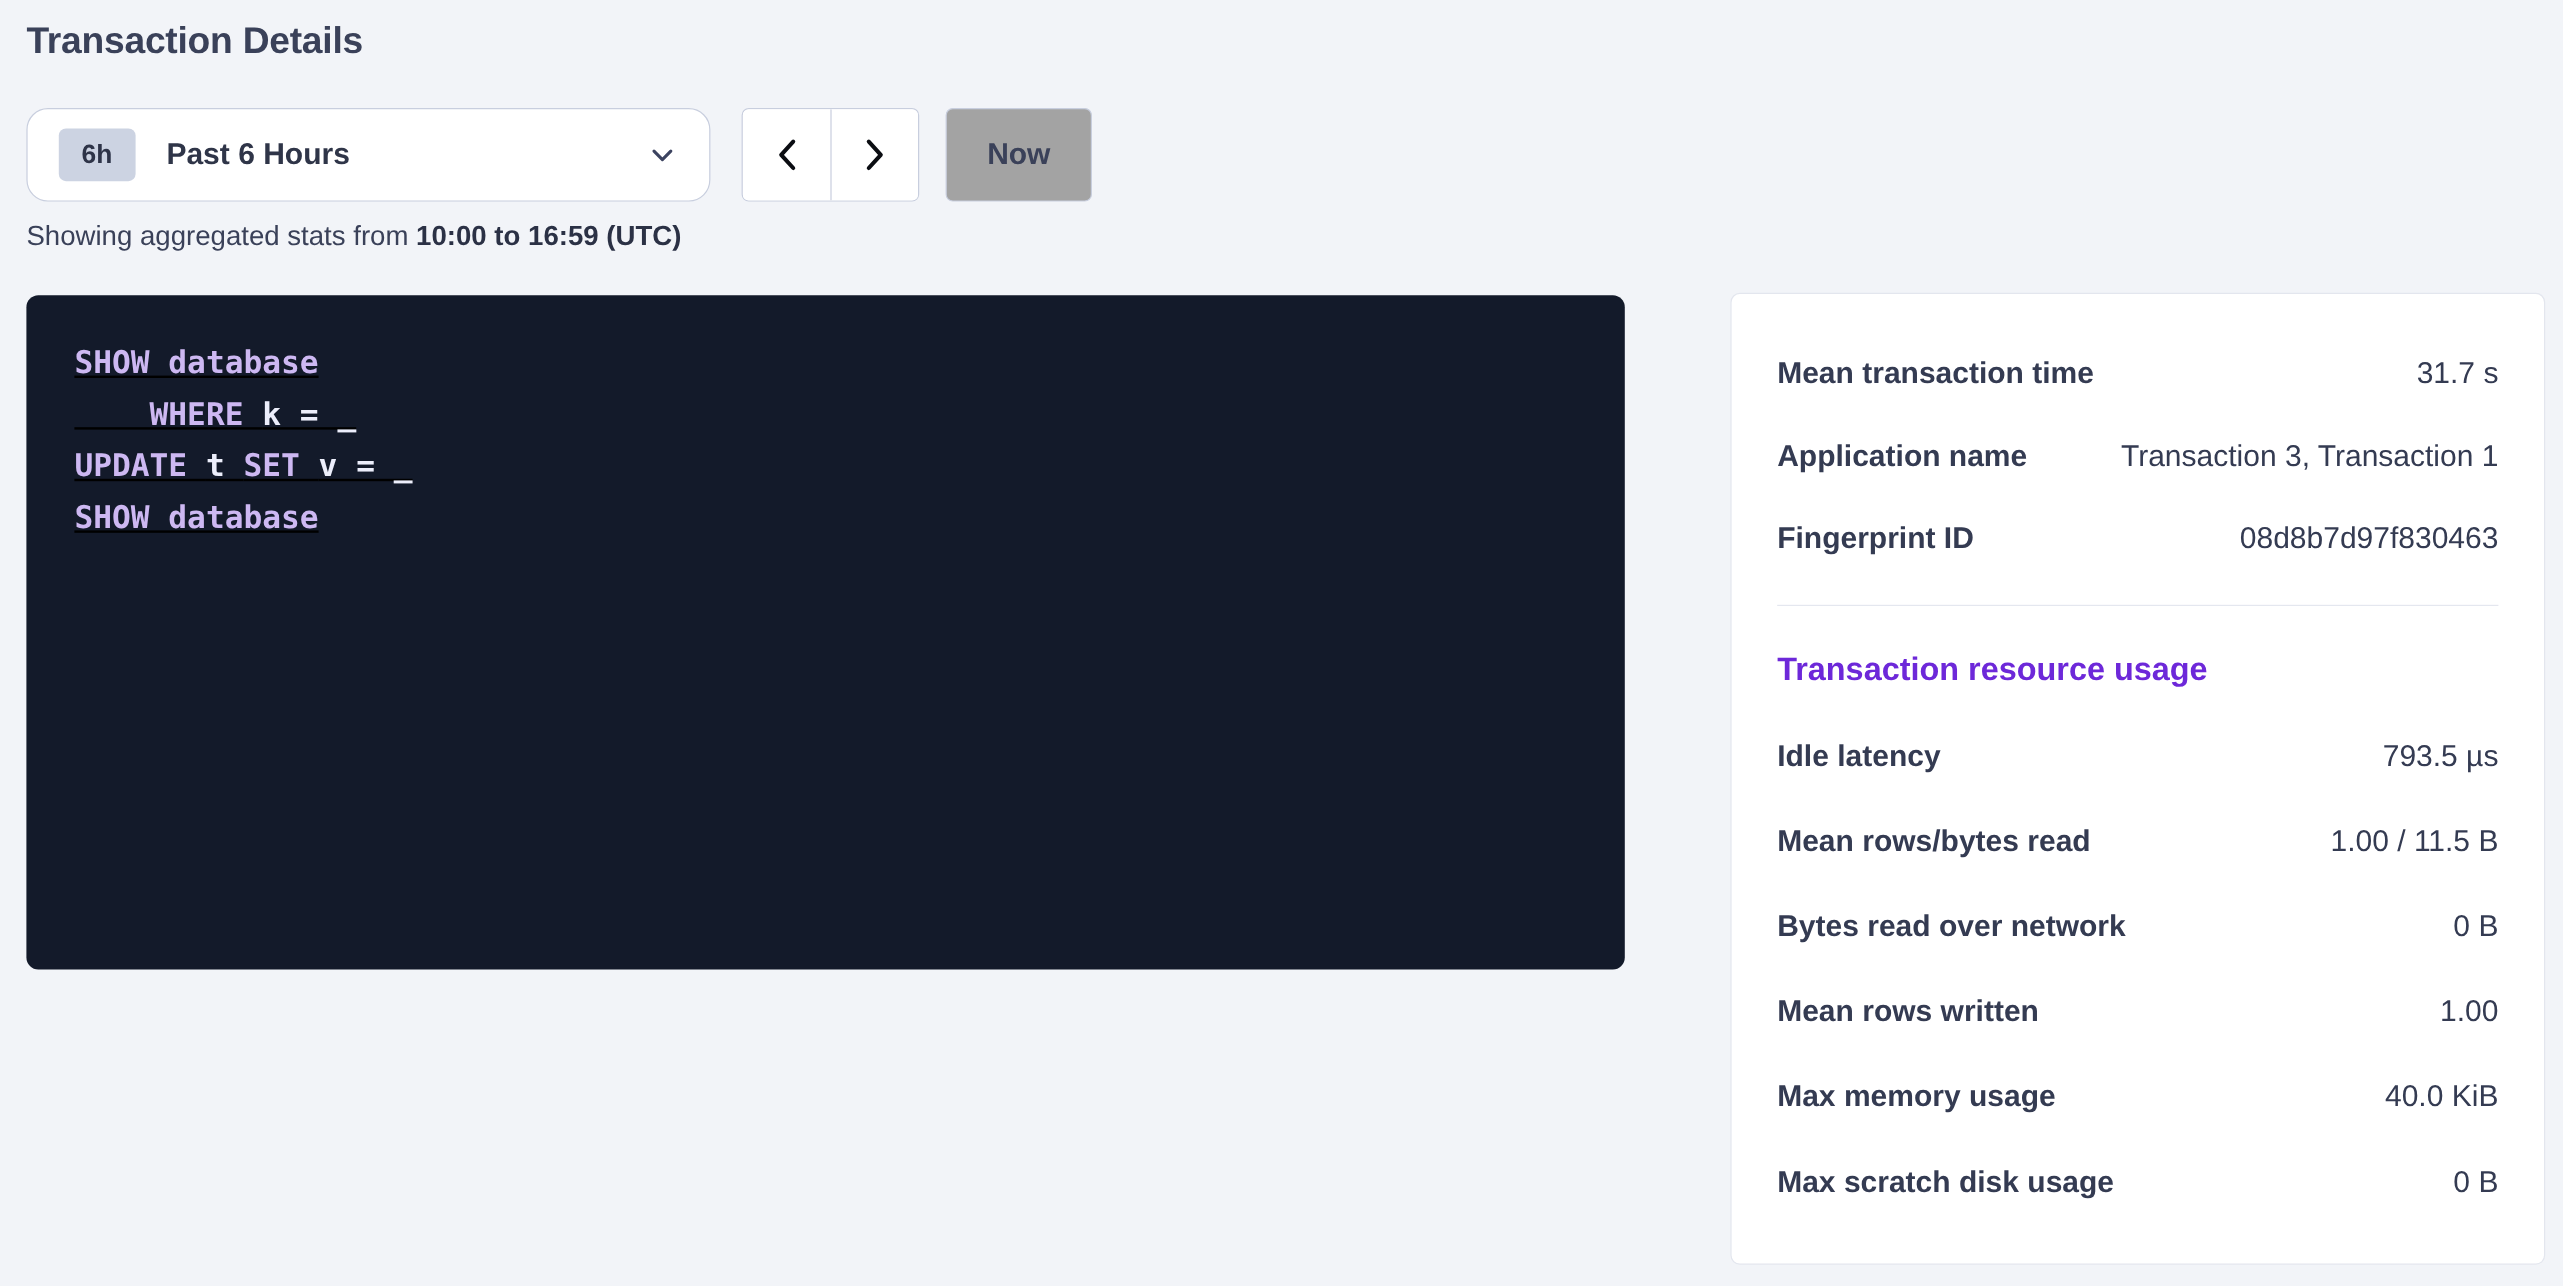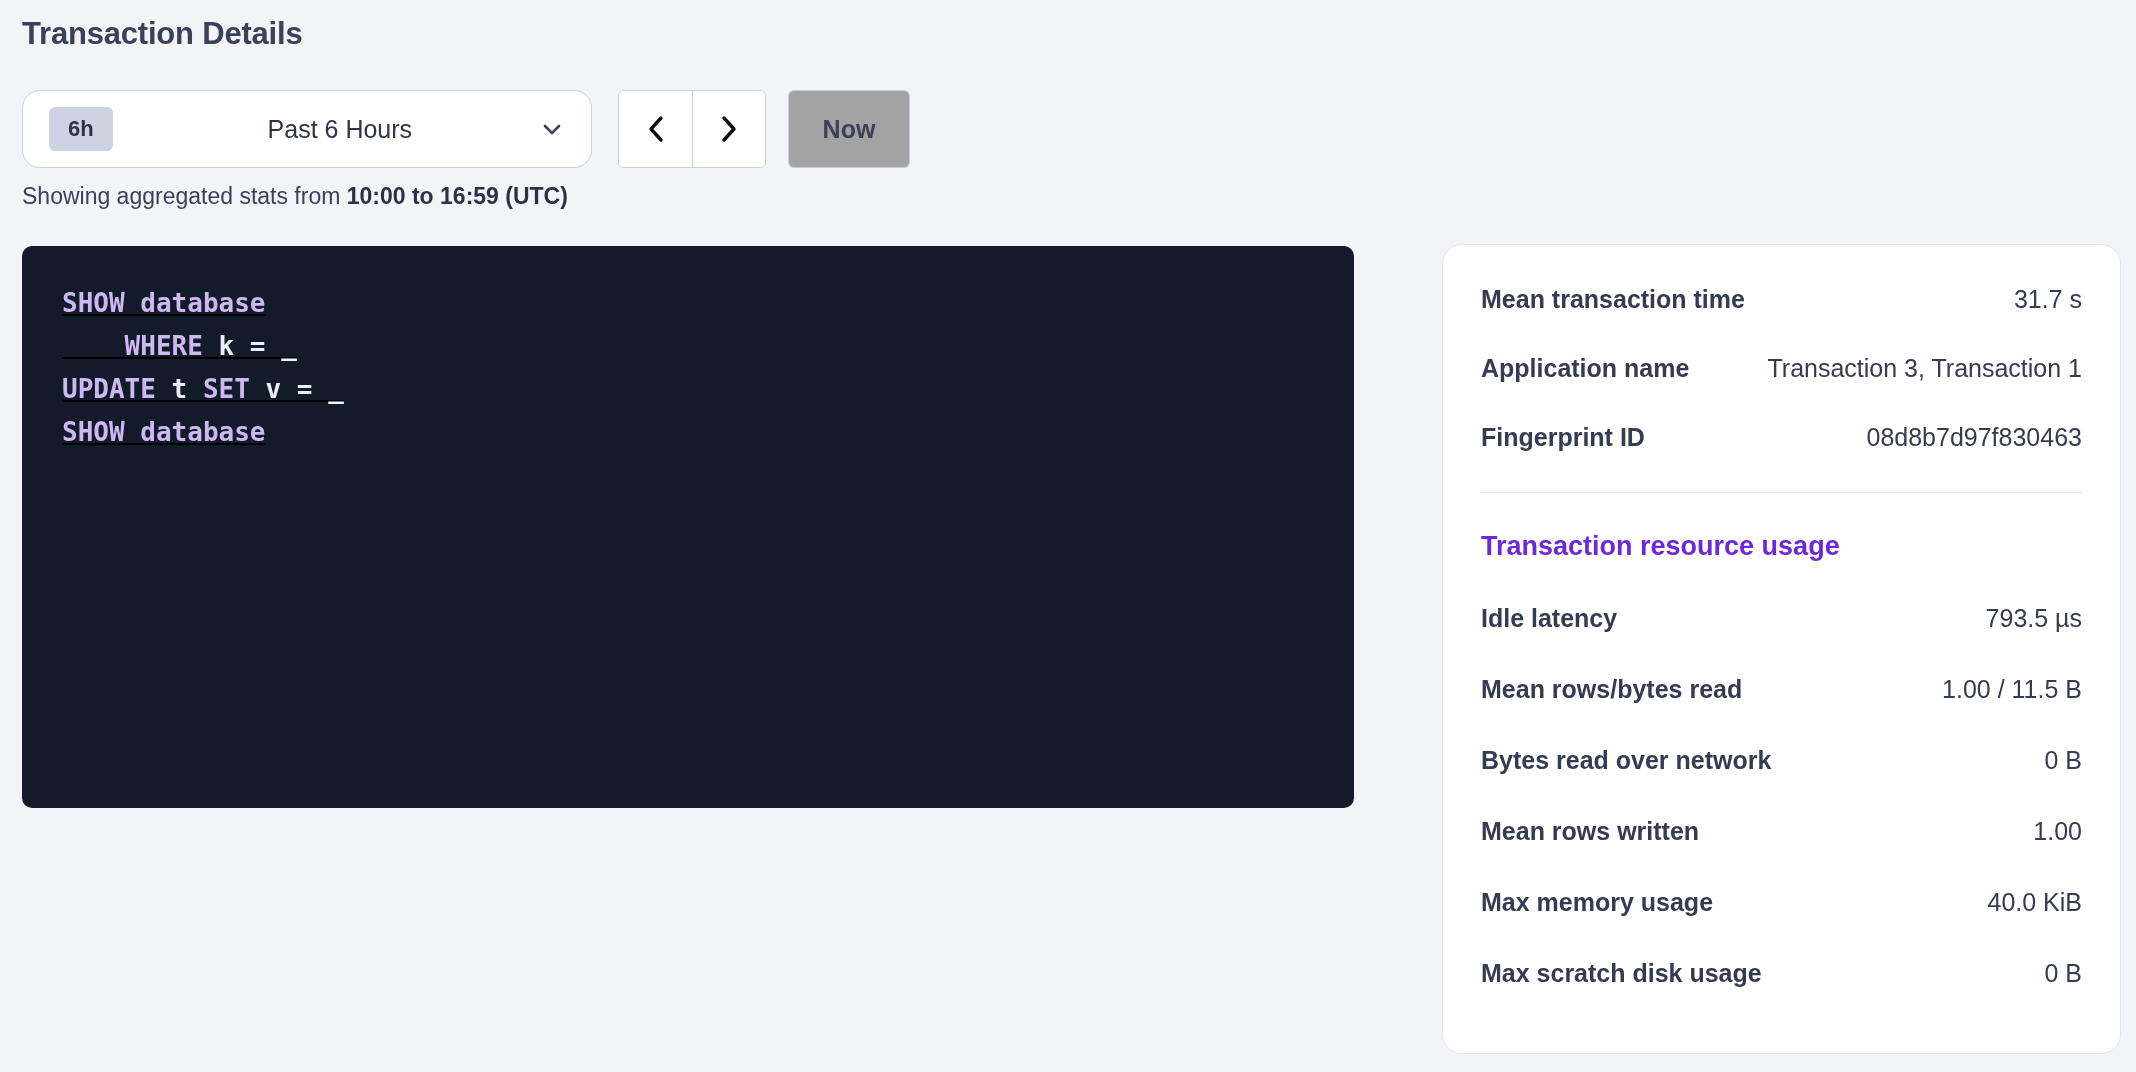--- a/index.html
+++ b/index.html
@@ -60,22 +60,21 @@
     border-radius: 6px;
     padding: 11px 19px;
     line-height: 1;
     margin-right: 26px;
   }
 
   .range-label {
     flex: 1;
     font-size: 25px;
     color: #2f3548;
-    font-weight: 400;
-    text-align: center;
+    font-weight: 700;
   }
 
   .chevron-down {
     width: 22px;
     height: 22px;
     flex: 0 0 auto;
     margin-right: 6px;
   }
   .chevron-down svg { display: block; }
 
@@ -156,22 +155,22 @@
 
   
   .stats-card {
     position: absolute;
     left: 1442px;
     top: 244px;
     width: 679px;
     height: 810px;
     background: #ffffff;
     border: 1px solid #e3e6ee;
-    border-radius: 20px;
-    padding: 40px 38px 0 38px;
+    border-radius: 8px;
+    padding: 52px 38px 0 38px;
   }
 
   .stat-row {
     display: flex;
     align-items: baseline;
     justify-content: space-between;
     margin-bottom: 40px;
     gap: 14px;
   }
 

